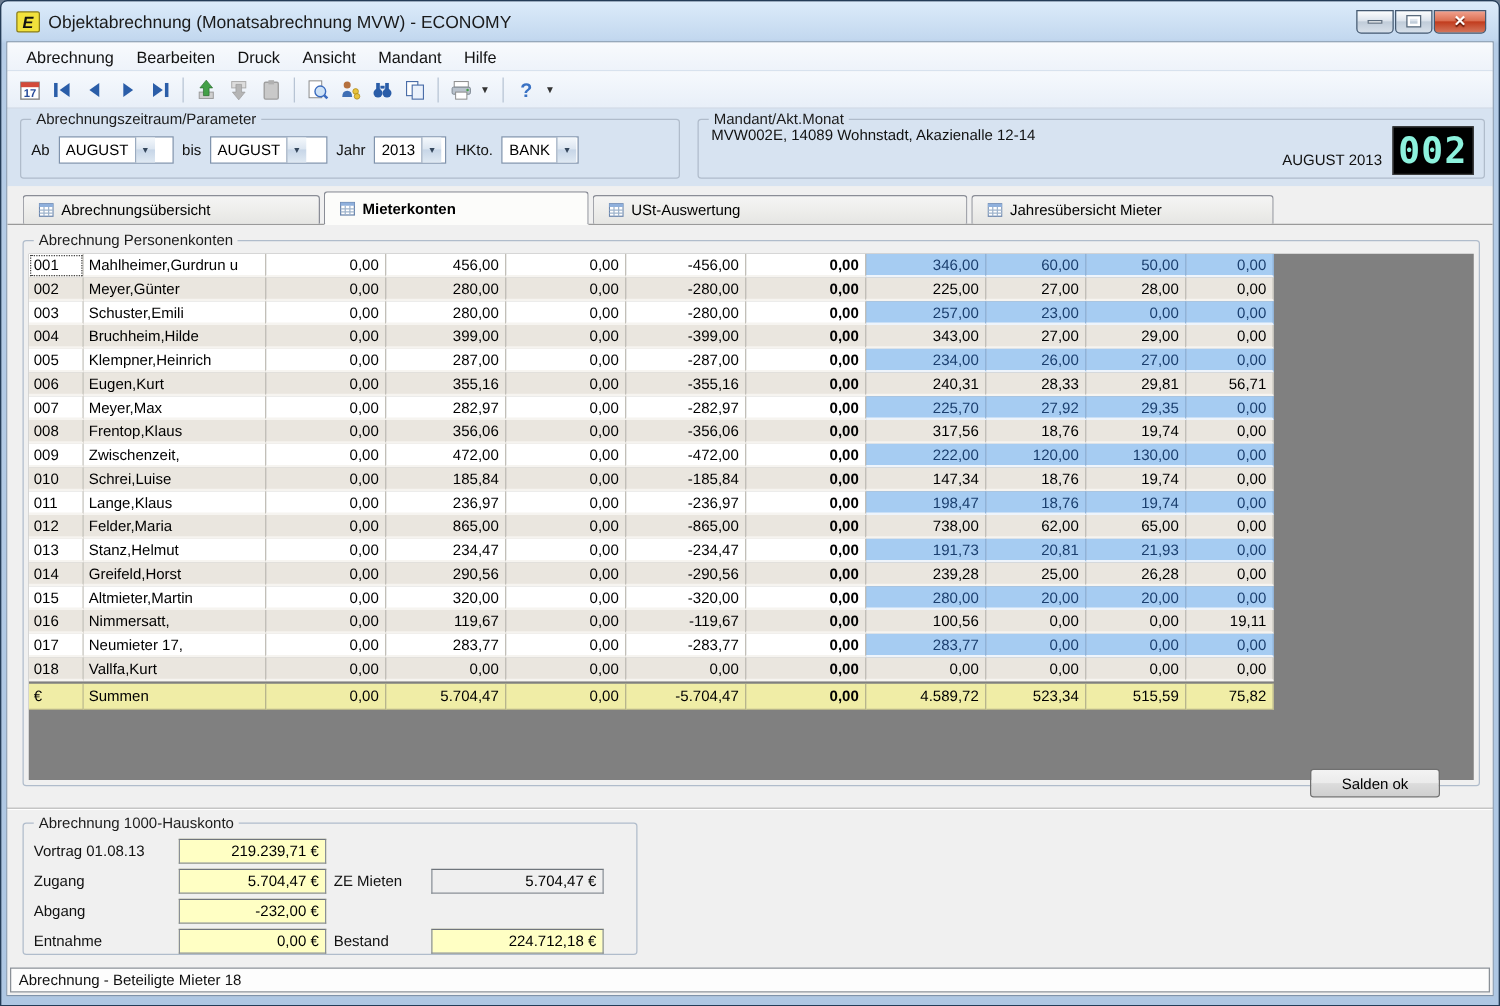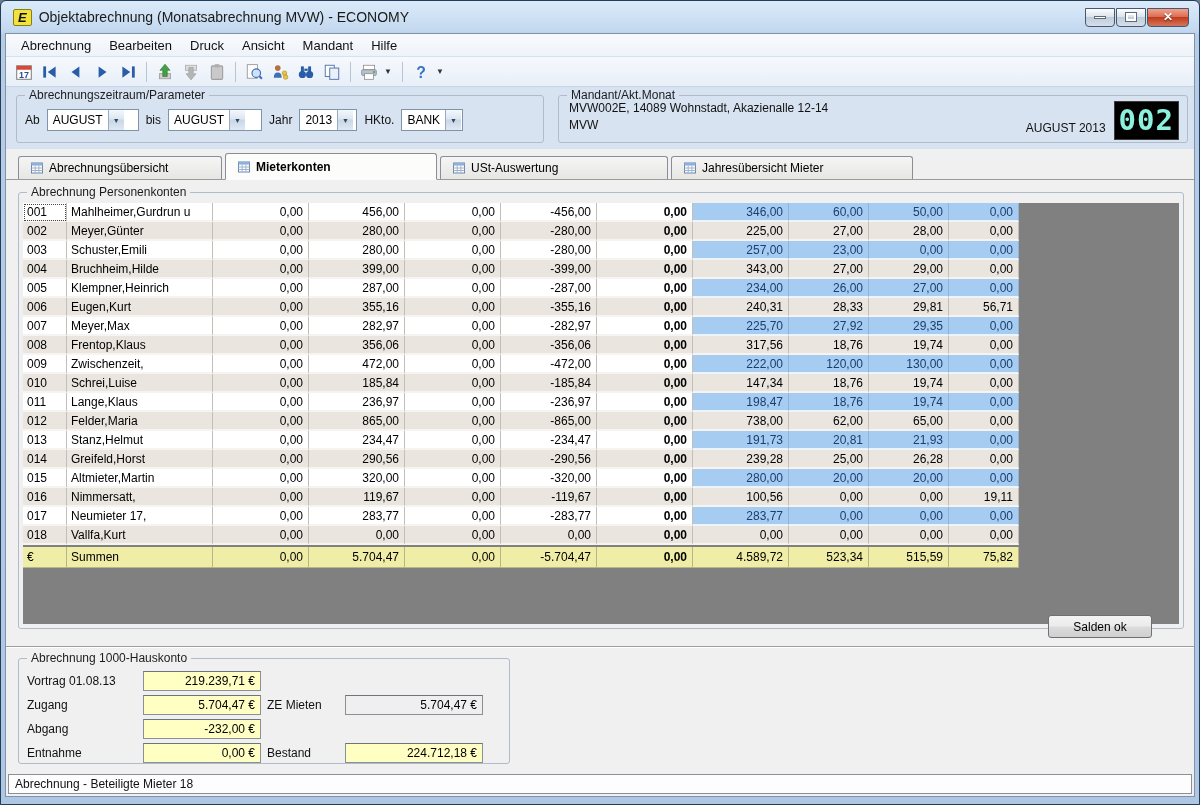--- a/index.html
+++ b/index.html
@@ -57,21 +57,21 @@
     padding:0 4px; line-height:37px; letter-spacing:1px; border:1px solid #3c3c3c; }
 
   
   .main { flex:1; background:#f0f0f0; padding-top:4px; position:relative; }
   .tabstrip { display:flex; align-items:flex-end; padding-left:12px; height:27px; border-bottom:1px solid #9a9a9a; }
   .tab { display:flex; align-items:center; gap:6px; height:23px; padding:0 12px; margin-right:3px;
     border:1px solid #8a8d96; border-bottom:none; border-radius:3px 3px 0 0; font-size:12px;
     background:linear-gradient(180deg,#f5f5f4,#e6e6e3); position:relative; }
   .tab svg { width:12px; height:12px; }
   .tab.active { height:27px; background:#fcfcfa; font-weight:bold; margin-bottom:-1px; border-bottom:1px solid #fcfcfa; z-index:2; }
-  .t0{width:204px;} .t1{width:212px;} .t2{width:228px;} .t3{width:242px;}
+  .t0{width:238px;} .t1{width:212px;} .t2{width:300px;} .t3{width:242px;}
 
   .gb-grid { margin:12px 10px 0 12px; height:437px; background:#f0f0f0; }
   .gb-grid .gb-label { background:#f0f0f0; }
   .grid-wrap { position:absolute; left:4px; right:4px; top:10px; bottom:4px; background:#808080; overflow:hidden; }
   .gb-grid-inner { position:relative; height:100%; }
 
   .ghead, .grow, .gtotal { display:flex; }
   .gc { font-size:12px; overflow:hidden; white-space:nowrap; }
   .ghead .gc { height:19px; line-height:18px; background:linear-gradient(180deg,#fcfbf9,#edebe6);
     border-right:1px solid #a5a29b; border-bottom:1px solid #98958e; color:#1a1a1a; }
@@ -286,21 +286,20 @@
         <span class="fld-label">HKto.</span>
         <span class="combo w-hkto">
             <span class="cv">BANK</span>
             <span class="cb">▼</span>
           </span>
       </div>
       <div class="groupbox gb-mandant">
         <span class="gb-label">Mandant/Akt.Monat</span>
         <div class="mand-lines">
           <div>MVW002E, 14089 Wohnstadt, Akazienalle 12-14</div>
-          <div>MVW</div>
         </div>
         <div class="mand-right">
           <span class="month-label">AUGUST 2013</span>
           <span class="lcd">002</span>
         </div>
       </div>
     </div>
 
     <div class="main">
       <div class="tabstrip" id="tabstrip">

